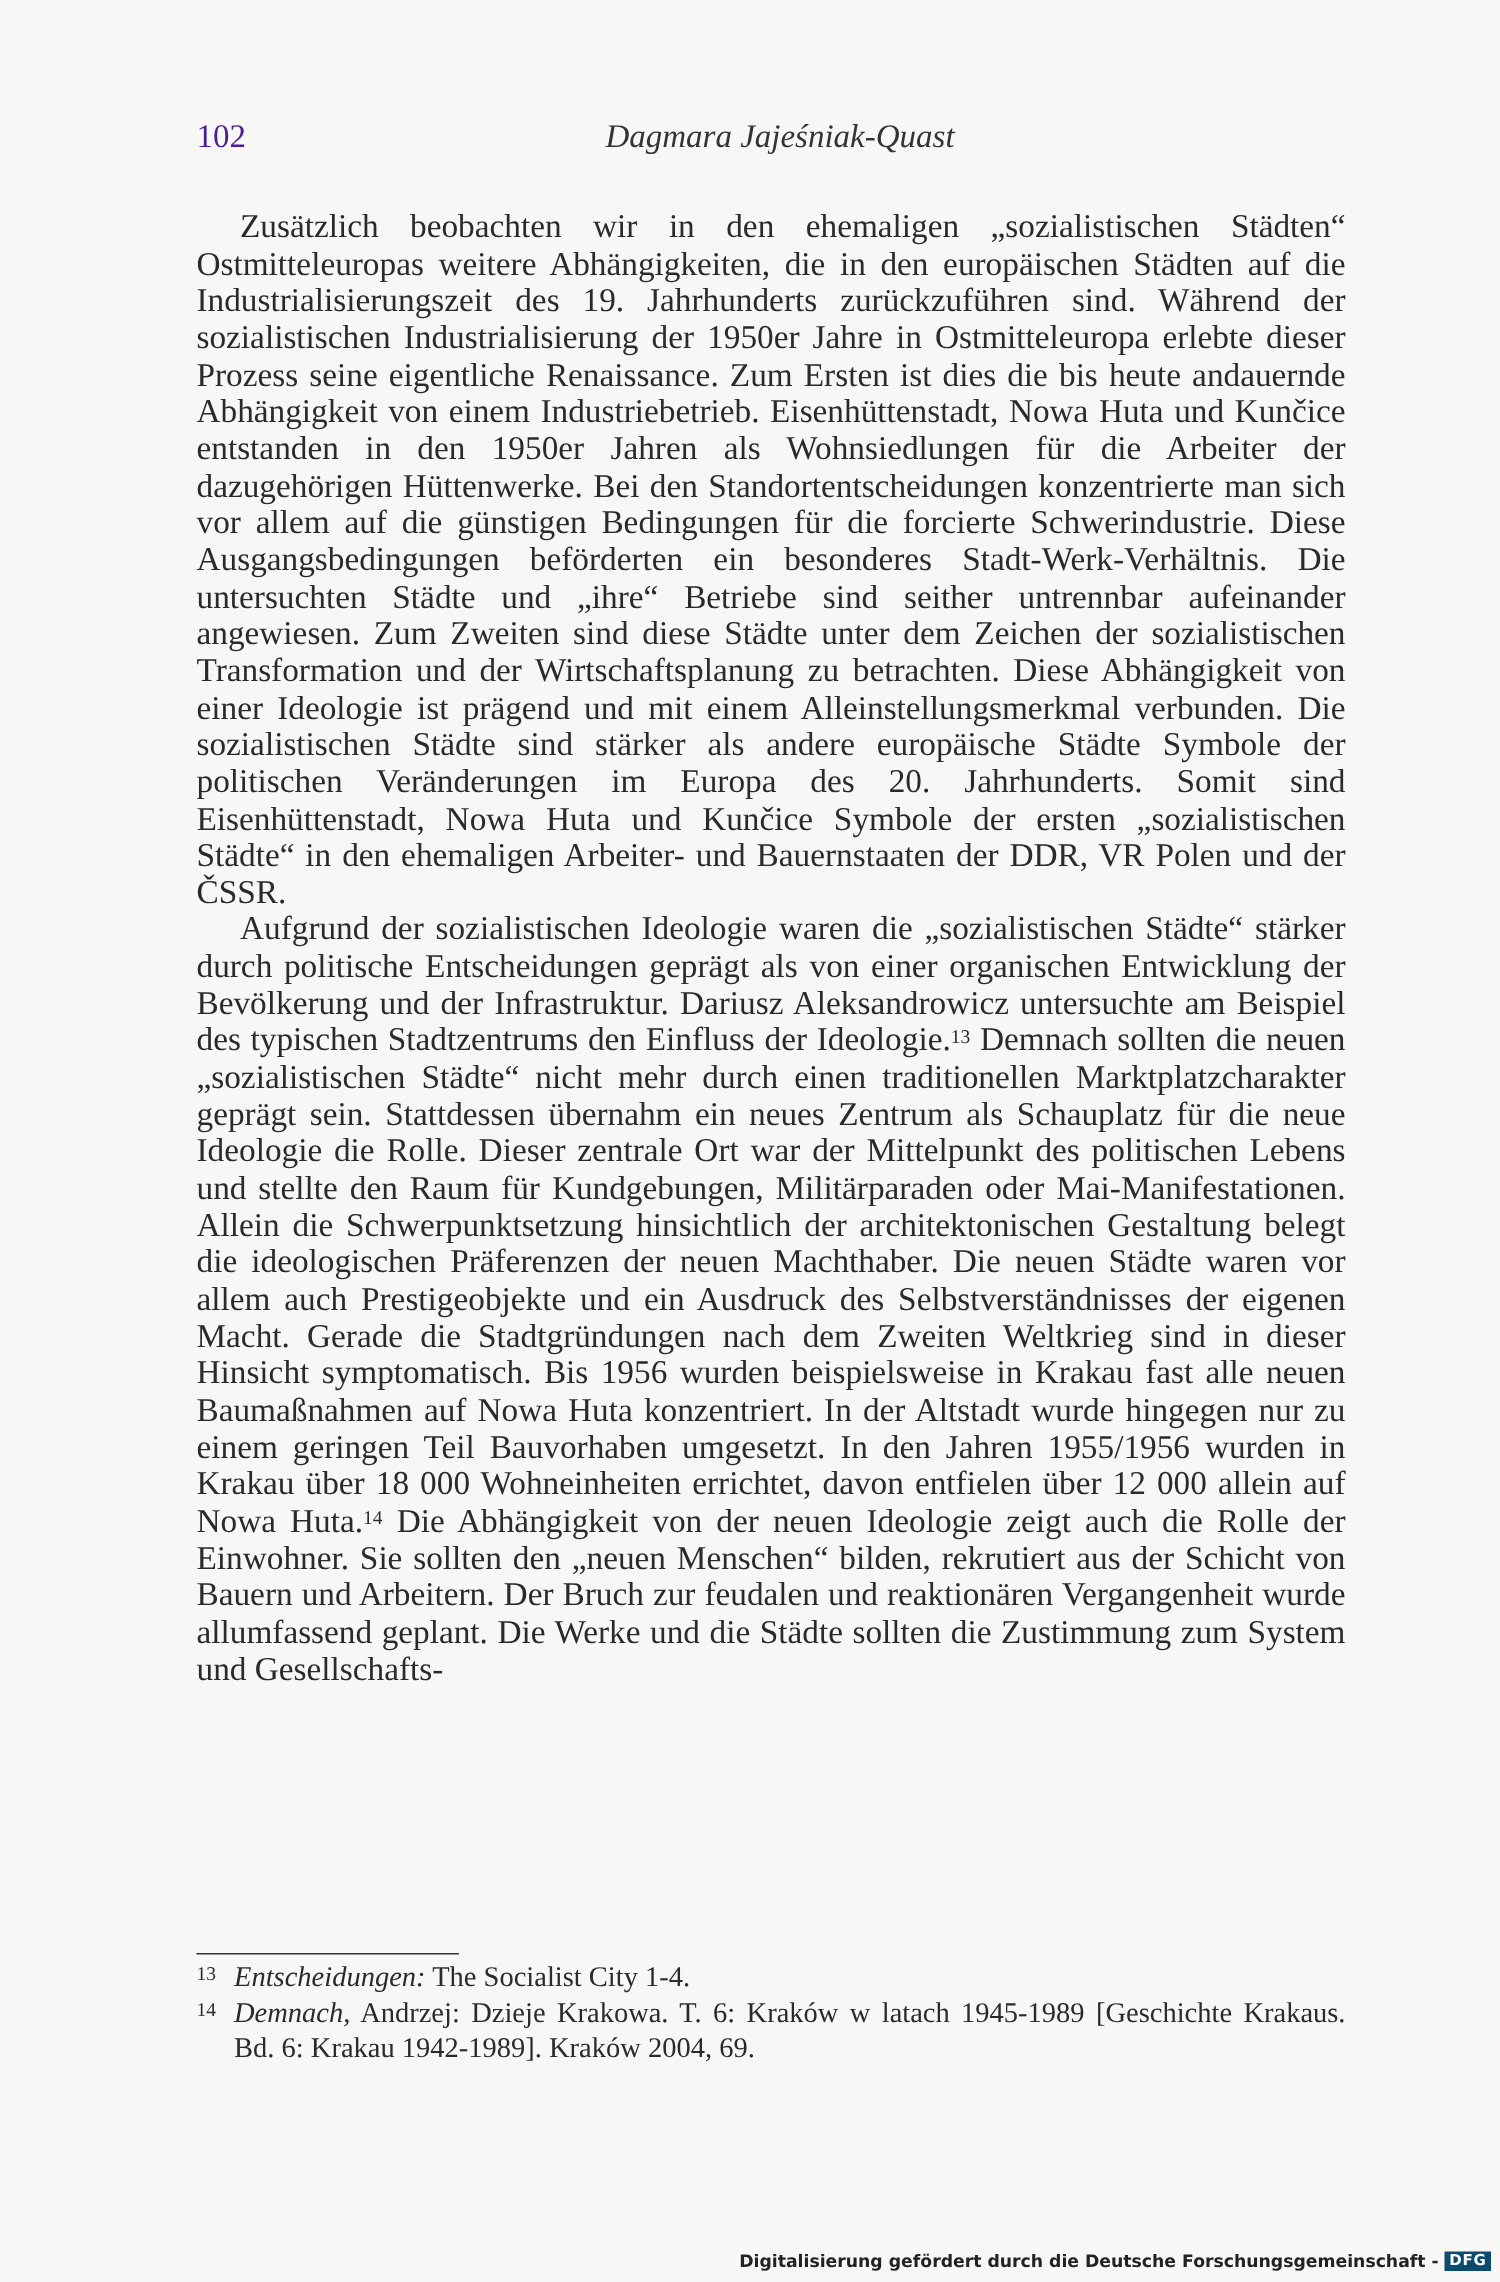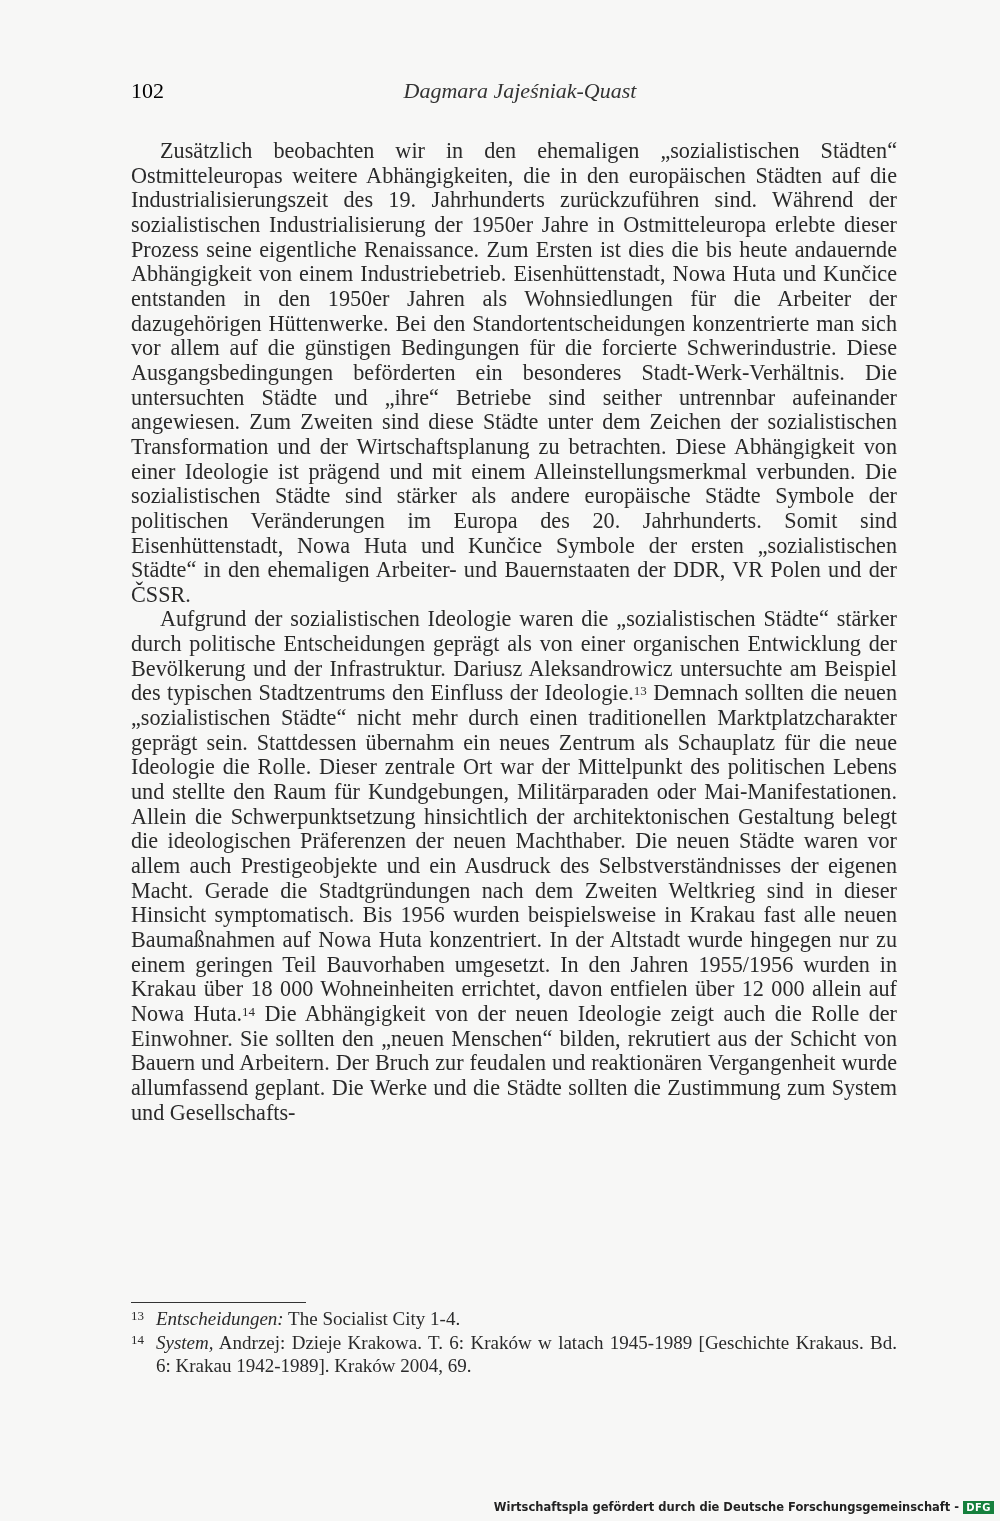--- a/index.html
+++ b/index.html
@@ -4,21 +4,21 @@
 <style>
   html, body { margin:0; padding:0; }
   body {
     width:1000px; height:1521px; position:relative; overflow:hidden;
     background:#f7f7f6;
     font-family:"Liberation Serif","DejaVu Serif",serif;
     color:#2a2a2a;
   }
   .page { position:absolute; left:0; top:0; width:1000px; height:1521px; }
   .folio {
-    position:absolute; left:131px; top:78px; font-size:22px; color:#000000;
+    position:absolute; left:131px; top:78px; font-size:22px; color:#4c1d95;
   }
   .running-head {
     position:absolute; left:0; width:1040px; top:78px; text-align:center;
     font-size:22px; font-style:italic; color:#333;
   }
   .body-text {
     position:absolute; left:131px; top:139px; width:766px;
     font-size:22.2px; line-height:24.65px; text-align:justify;
   }
   .body-text p { margin:0; text-indent:29px; hyphens:manual; }
@@ -32,21 +32,21 @@
     font-size:19px; line-height:23.5px;
   }
   .fn { position:relative; padding-left:25px; text-align:justify; }
   .fn .num { position:absolute; left:0; top:-3px; font-size:13px; }
   .fn .author { font-style:italic; }
   .dfg {
     position:absolute; right:6px; top:1500px; font-family:"DejaVu Sans","Liberation Sans",sans-serif;
     font-size:11.5px; font-weight:bold; color:#222; display:flex; align-items:center; gap:4px;
   }
   .dfg-logo {
-    background:#15803d; color:#fff; font-size:10px; font-weight:bold; padding:1px 3px; letter-spacing:0.5px;
+    background:#0c4a6e; color:#fff; font-size:10px; font-weight:bold; padding:1px 3px; letter-spacing:0.5px;
   }
 </style>
 </head>
 <body>
 
 <div class="page">
   <div class="folio">102</div>
   <div class="running-head">Dagmara Jajeśniak-Quast</div>
 
   <div class="body-text">
@@ -56,21 +56,21 @@
 
   <div class="rule"></div>
 
   <div class="footnotes">
     <div class="fn">
       <span class="num">13</span>
       <span class="author">Entscheidungen:</span><span> The Socialist City 1-4.</span>
     </div>
     <div class="fn">
       <span class="num">14</span>
-      <span class="author">System,</span><span> Andrzej: Dzieje Krakowa. T. 6: Kraków w latach 1945-1989 [Geschichte Kra­kaus. Bd. 6: Krakau 1942-1989]. Kraków 2004, 69.</span>
+      <span class="author">Demnach,</span><span> Andrzej: Dzieje Krakowa. T. 6: Kraków w latach 1945-1989 [Geschichte Kra­kaus. Bd. 6: Krakau 1942-1989]. Kraków 2004, 69.</span>
     </div>
   </div>
 
   <div class="dfg">
-    <span>Wirtschaftspla gefördert durch die Deutsche Forschungsgemeinschaft -</span>
+    <span>Digitalisierung gefördert durch die Deutsche Forschungsgemeinschaft -</span>
     <span class="dfg-logo">DFG</span>
   </div>
 </div>
 
 </body></html>

